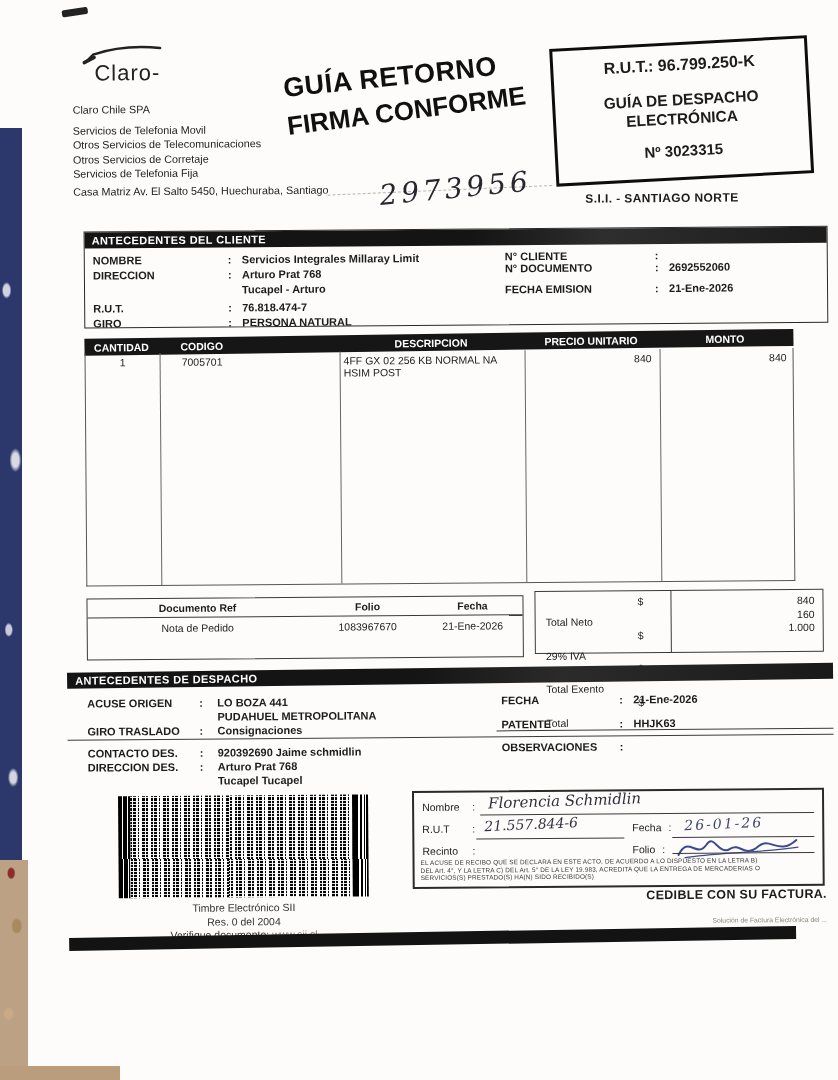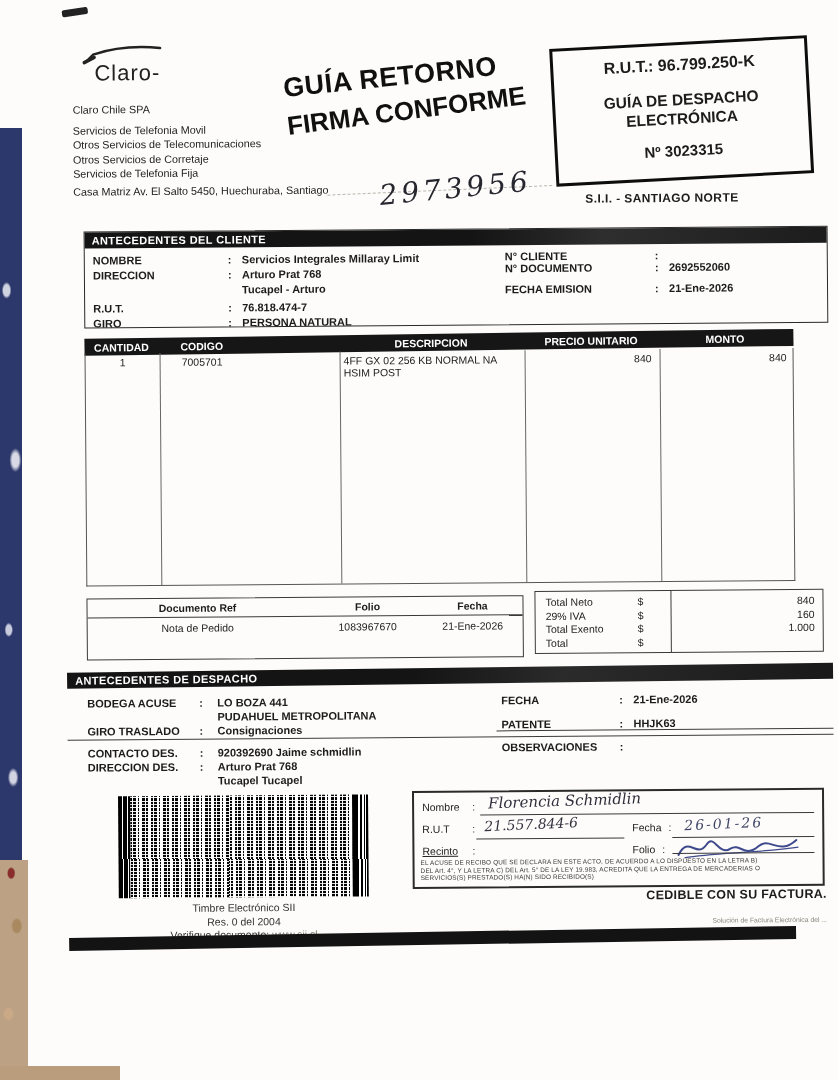--- a/index.html
+++ b/index.html
@@ -93,21 +93,21 @@
   .ref-box { left:86px; top:596px; width:437px; height:62px; border:1.4px solid #3a3a3a; font-size:10.5px; }
   .ref-head { display:flex; font-weight:bold; padding-top:3px; border-bottom:1.4px solid #3a3a3a; padding-bottom:3px; }
   .ref-row { display:flex; padding-top:4px; }
   .rc1 { width:220px; text-align:center; }
   .rc2 { width:120px; text-align:center; }
   .rc3 { width:90px; text-align:center; }
 
   .tot-box { left:534px; top:592px; width:289px; height:63px; border:1.4px solid #3a3a3a; font-size:10.5px; }
   .tot-left { position:absolute; left:0; top:0; bottom:0; width:136px; border-right:1.4px solid #3a3a3a; padding:4px 0 0 10px; line-height:13.5px; }
   .tot-left .trow { display:flex; }
-  .tot-left .tlab { width:92px; }
+  .tot-left .tlab { width:92px;margin-top:20px; }
   .tot-vals { position:absolute; right:8px; top:4px; text-align:right; line-height:13.5px; }
 
   
   .disp-bar { left:66px; top:668px; width:766px; height:16px; background:linear-gradient(90deg,#141414 0 45%, #2b2b2b 65%, #191919);
     color:#fff; font-size:11px; font-weight:bold; letter-spacing:0.4px; padding:2px 0 0 8px; transform:rotate(-0.3deg); }
   .disp { font-size:11px; line-height:14px; }
   .disp .lab { font-weight:bold; }
   .drow { display:flex; }
   .disp-left { left:86px; top:694px; }
   .disp-left .lab { width:112px; }
@@ -303,21 +303,21 @@
         <div>160</div>
         <div></div>
         <div>1.000</div>
       </div>
     </div>
 
     <div class="abs disp-bar">ANTECEDENTES DE DESPACHO</div>
 
     <div class="abs disp disp-left">
       <div class="drow">
-        <span class="lab">BODEGA ACUSE</span>
+        <span class="lab">ACUSE ORIGEN</span>
         <span class="col">:</span>
         <span class="val">LO BOZA 441</span>
       </div>
       <div class="drow">
         <span class="lab"></span>
         <span class="col"></span>
         <span class="val">PUDAHUEL   METROPOLITANA</span>
       </div>
       <div class="drow">
         <span class="lab">GIRO TRASLADO</span>
@@ -394,21 +394,21 @@
       <div class="abs hand" style="left:70px; top:24px; font-size:14px; transform:rotate(-2deg);">21.557.844-6</div>
       <div class="uline" style="left:62px; top:46px; width:148px;"></div>
       <div class="rrow" style="left:218px; top:30px;">
         <span class="flab">Fecha</span>
         <span style="width:10px; text-align:right;">:</span>
       </div>
       <div class="abs hand" style="left:270px; top:25px; font-size:14px; color:#3f4566; transform:rotate(-2deg); letter-spacing:2px;">26-01-26</div>
       <div class="uline" style="left:258px; top:46px; width:142px;"></div>
 
       <div class="rrow" style="left:8px; top:52px;">
-        <span class="flab" style="width:50px;text-decoration:underline;">Recinto</span>
+        <span class="flab" style="width:50px;">Recinto</span>
         <span style="width:12px;">:</span>
       </div>
       <div class="rrow" style="left:218px; top:52px;">
         <span class="flab">Folio</span>
         <span style="width:10px; text-align:right;">:</span>
       </div>
       <div class="abs" style="left:258px; top:40px;">
         <svg width="132" height="32" viewBox="0 0 132 32">
           <path d="M6 24 C 16 4, 24 28, 34 14 C 42 2, 46 26, 58 18 C 68 12, 72 28, 86 16 C 98 6, 106 26, 124 10" stroke="#3f4a8c" stroke-width="2" fill="none" stroke-linecap="round"></path>
           <path d="M12 27 C 42 22, 82 23, 126 17" stroke="#3f4a8c" stroke-width="1.3" fill="none"></path>

